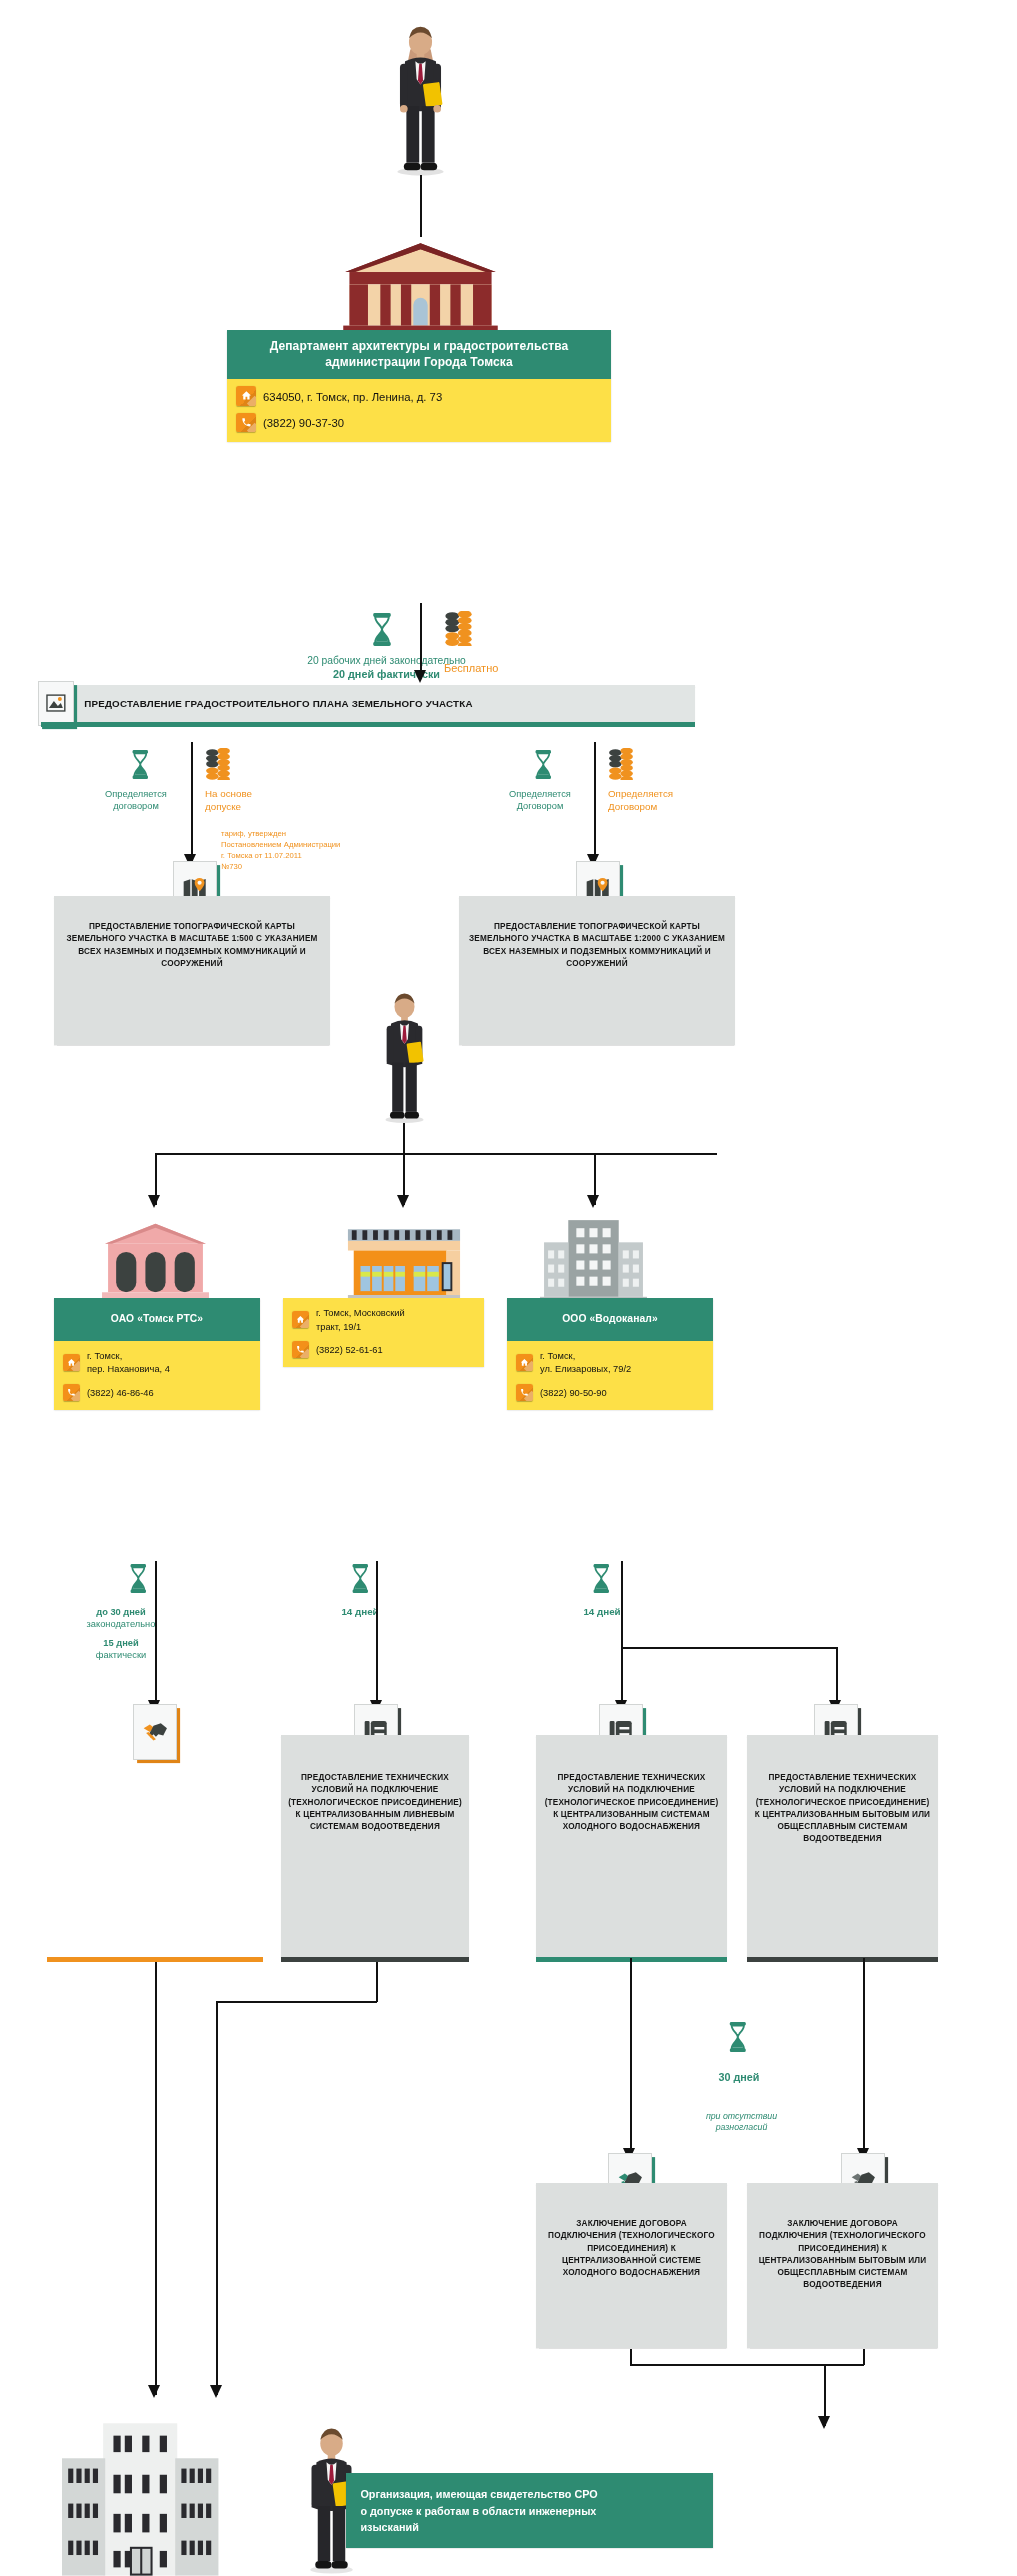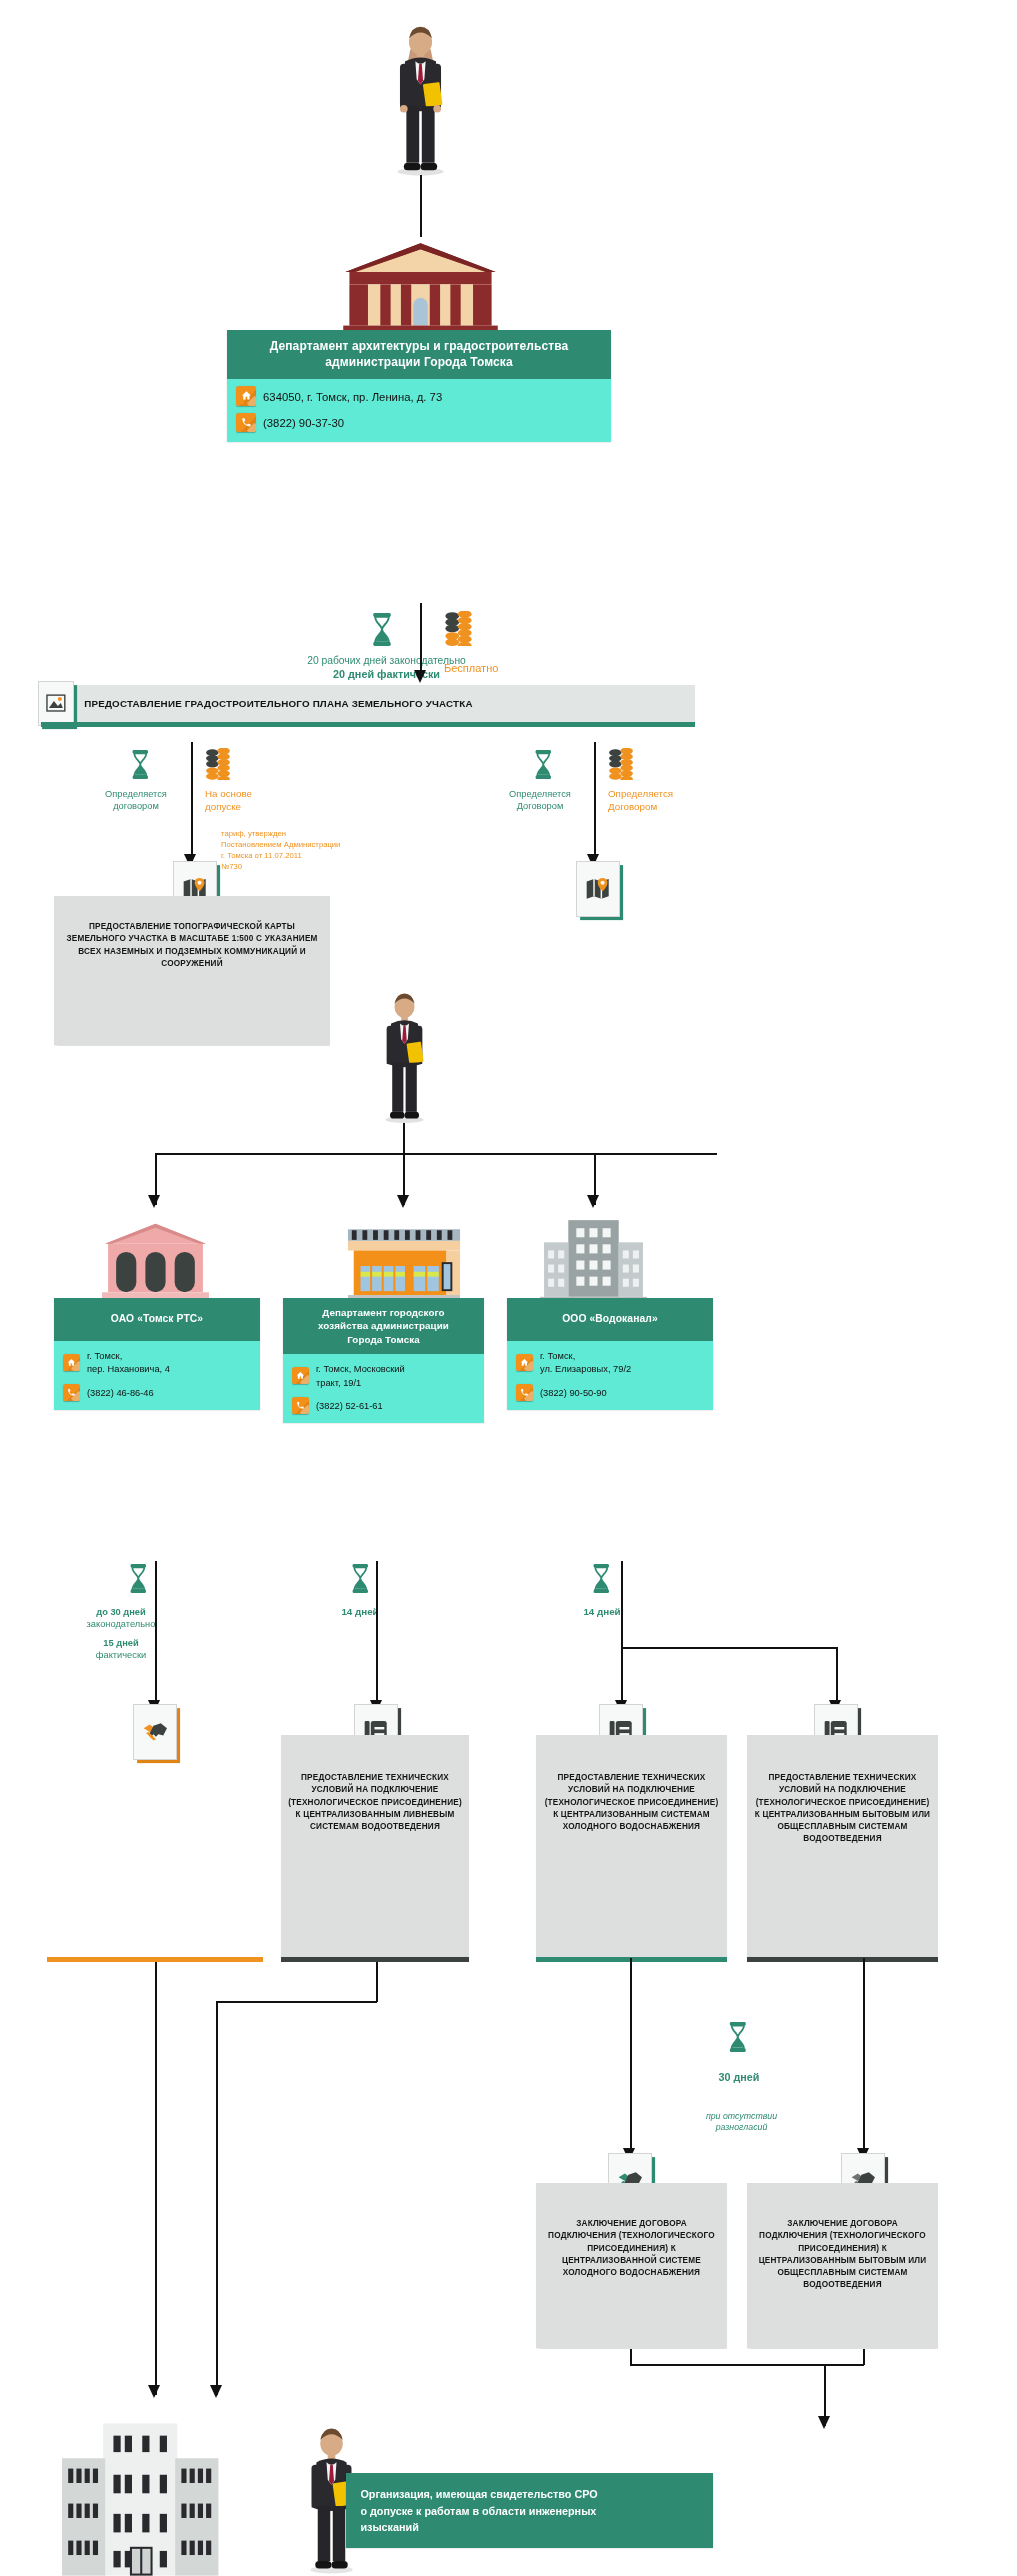--- a/index.html
+++ b/index.html
@@ -26,21 +26,21 @@
     border-right: 6.7px solid transparent;
     border-top: 13.4px solid #111;
   }
 
   
   .person { position:absolute; }
   .person svg { display:block; }
 
   
   .org-card {
-    background:#5eead4;
+    background:#fde047;
     box-shadow: 0 0.5px 1.5px rgba(0,0,0,.18);
     padding: 0 0 9.3px 0;
   }
   .org-title {
     background:#2e8b72;
     color:#ffffff;
     font-weight:bold;
     text-align:center;
     padding:8.2px 7.2px;
     line-height:1.35;
@@ -313,20 +313,21 @@
   <div class="doc-tile sh-green" style="left:576px; top:861px; width:44px; height:56px;">
     <svg viewBox="0 0 24 24" aria-hidden="true">
       <path d="M3 6 l6 -2 6 2 6 -2 v14 l-6 2 -6 -2 -6 2z" fill="#3c4240"></path>
       <path d="M9 4 v14 M15 6 v14" stroke="#f7f8f8" stroke-width="1.2" fill="none"></path>
       <path d="M16 3 a4 4 0 0 1 4 4 c0 3 -4 7 -4 7 s-4 -4 -4 -7 a4 4 0 0 1 4 -4z" fill="#f0921f"></path>
       <circle cx="16" cy="7" r="1.7" fill="#f7f8f8"></circle>
     </svg>
   </div>
 
   <div class="proc-box abs" style="left:54px; top:896px; width:276px; height:149px;">ПРЕДОСТАВЛЕНИЕ ТОПОГРАФИЧЕСКОЙ КАРТЫ ЗЕМЕЛЬНОГО УЧАСТКА В МАСШТАБЕ 1:500 С УКАЗАНИЕМ ВСЕХ НАЗЕМНЫХ И ПОДЗЕМНЫХ КОММУНИКАЦИЙ И СООРУЖЕНИЙ</div>
+  <div class="proc-box abs" style="left:459px; top:896px; width:276px; height:149px;">ПРЕДОСТАВЛЕНИЕ ТОПОГРАФИЧЕСКОЙ КАРТЫ ЗЕМЕЛЬНОГО УЧАСТКА В МАСШТАБЕ 1:2000 С УКАЗАНИЕМ ВСЕХ НАЗЕМНЫХ И ПОДЗЕМНЫХ КОММУНИКАЦИЙ И СООРУЖЕНИЙ</div>
 
   <div class="person" style="left:371px; top:989px; width:67px; height:134px;">
     <svg viewBox="0 0 60 120" width="67" height="134" aria-hidden="true">
       <ellipse cx="30" cy="117" rx="17" ry="3" fill="#cfcfcf" opacity=".6"></ellipse>
       <ellipse cx="30" cy="16" rx="9" ry="10" fill="#d8ab87"></ellipse>
       <path d="M21 13 q9 -9 18 0 q-2 -9 -9 -9 q-7 0 -9 9z" fill="#6b4a2e"></path>
       <rect x="27" y="24" width="6" height="7" fill="#d8ab87"></rect>
       <path d="M18 31 q12 -6 24 0 l4 36 q-16 6 -32 0 z" fill="#2a2a2e"></path>
       <path d="M26 31 q4 4 8 0 l-1 14 -3 4 -3 -4z" fill="#f4f4f4"></path>
       <path d="M29 33 l2 0 1 13 -2 3 -2 -3z" fill="#9c1b3b"></path>
@@ -445,25 +446,20 @@
       <span class="sq-icon" style="width:16.5px;height:16.5px;">
         <svg viewBox="0 0 24 24" style="width:8.8px;height:8.8px;">
             <path d="M6.6 10.8c1.4 2.8 3.8 5.1 6.6 6.6l2.2-2.2c.3-.3.7-.4 1-.2 1.2.4 2.4.6 3.7.6.6 0 1 .4 1 1V20c0 .6-.4 1-1 1C10.6 21 3 13.4 3 4c0-.6.4-1 1-1h3.5c.6 0 1 .4 1 1 0 1.3.2 2.5.6 3.7.1.3 0 .7-.2 1z"></path>
           </svg>
       </span>
       <span class="org-text" style="font-size:9.3px;">(3822) 46-86-46</span>
     </div>
   </div>
 
   <div class="org-card abs" style="left:283px; top:1298px; width:201px;">
-    <div class="org-title" style="font-size:9.8px; padding:8.2px 5.2px;">
-      <div>Департамент городского</div>
-      <div>хозяйства администрации</div>
-      <div>Города Томска</div>
-    </div>
     <div class="org-row">
       <span class="sq-icon" style="width:16.5px;height:16.5px;">
         <svg viewBox="0 0 24 24" style="width:8.8px;height:8.8px;">
             <path d="M12 3 L22 12 h-3 v9 h-5 v-6 h-4 v6 H5 v-9 H2 z"></path>
           </svg>
       </span>
       <span class="org-text" style="font-size:9.3px;">
         <span>г. Томск, Московский</span><br>
         <span>тракт, 19/1</span>
       </span>

